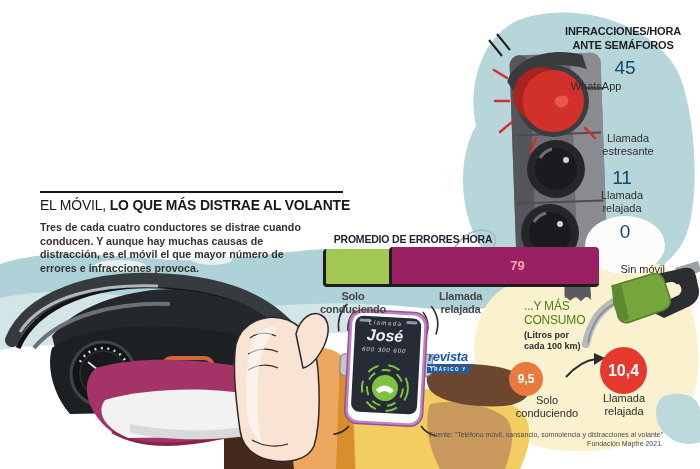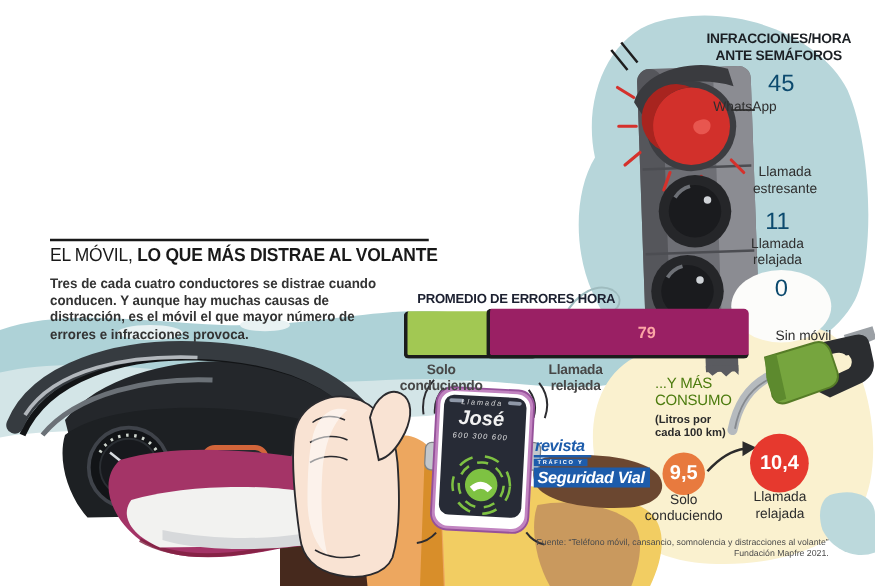--- a/index.html
+++ b/index.html
@@ -30,21 +30,21 @@
 
   
   .sem-title{left:543px;top:25px;width:160px;font-size:11px;line-height:13.5px;font-weight:700;color:#1b1f24;letter-spacing:-0.2px;}
   .sem-val{font-size:19px;font-weight:400;color:#0c4a6e;}
   .sem-lbl{font-size:11px;line-height:12.5px;font-weight:400;color:#2e2e2e;}
 
   
   .con-title{left:524px;top:299px;font-size:12px;line-height:14px;font-weight:400;color:#4d7c0f;letter-spacing:-0.2px;}
   .con-sub{left:524px;top:330px;font-size:9px;line-height:10.5px;font-weight:700;color:#2b2b2b;}
   .circle{border-radius:50%;display:flex;align-items:center;justify-content:center;color:#fff;font-weight:700;}
-  .circle-orange{left:530px;top:362px;width:34px;height:34px;background:#e87a3e;font-size:16px;}
+  .circle-orange{left:509px;top:362px;width:34px;height:34px;background:#e87a3e;font-size:12px;}
   .circle-red{left:600px;top:347px;width:47px;height:47px;background:#e6392e;font-size:16px;}
   .con-lbl{font-size:11px;line-height:12.5px;font-weight:400;color:#2d2d2d;}
 
   
   .phone-text{left:351px;top:320px;width:68px;transform:rotate(3deg);color:#f2f2f2;text-align:center;}
   .phone-status{font-size:6px;font-style:italic;letter-spacing:1.5px;opacity:.85;}
   .phone-name{font-size:16px;font-weight:700;font-style:italic;margin-top:1px;}
   .phone-number{font-size:6px;font-style:italic;letter-spacing:1px;margin-top:2px;opacity:.9;}
 
   
@@ -240,18 +240,17 @@
 
   <div class="abs phone-text">
     <div class="phone-status">Llamada</div>
     <div class="phone-name">José</div>
     <div class="phone-number">600 300 600</div>
   </div>
 
   <div class="abs logo">
     <span class="logo-top">revista</span>
     <span class="logo-mid">TRÁFICO Y</span>
-    <span class="logo-bot">Seguridad Vial</span>
   </div>
 
   <div class="abs source preline">Fuente: “Teléfono móvil, cansancio, somnolencia y distracciones al volante”
 Fundación Mapfre 2021.</div>
 </div>
 
 </body></html>

